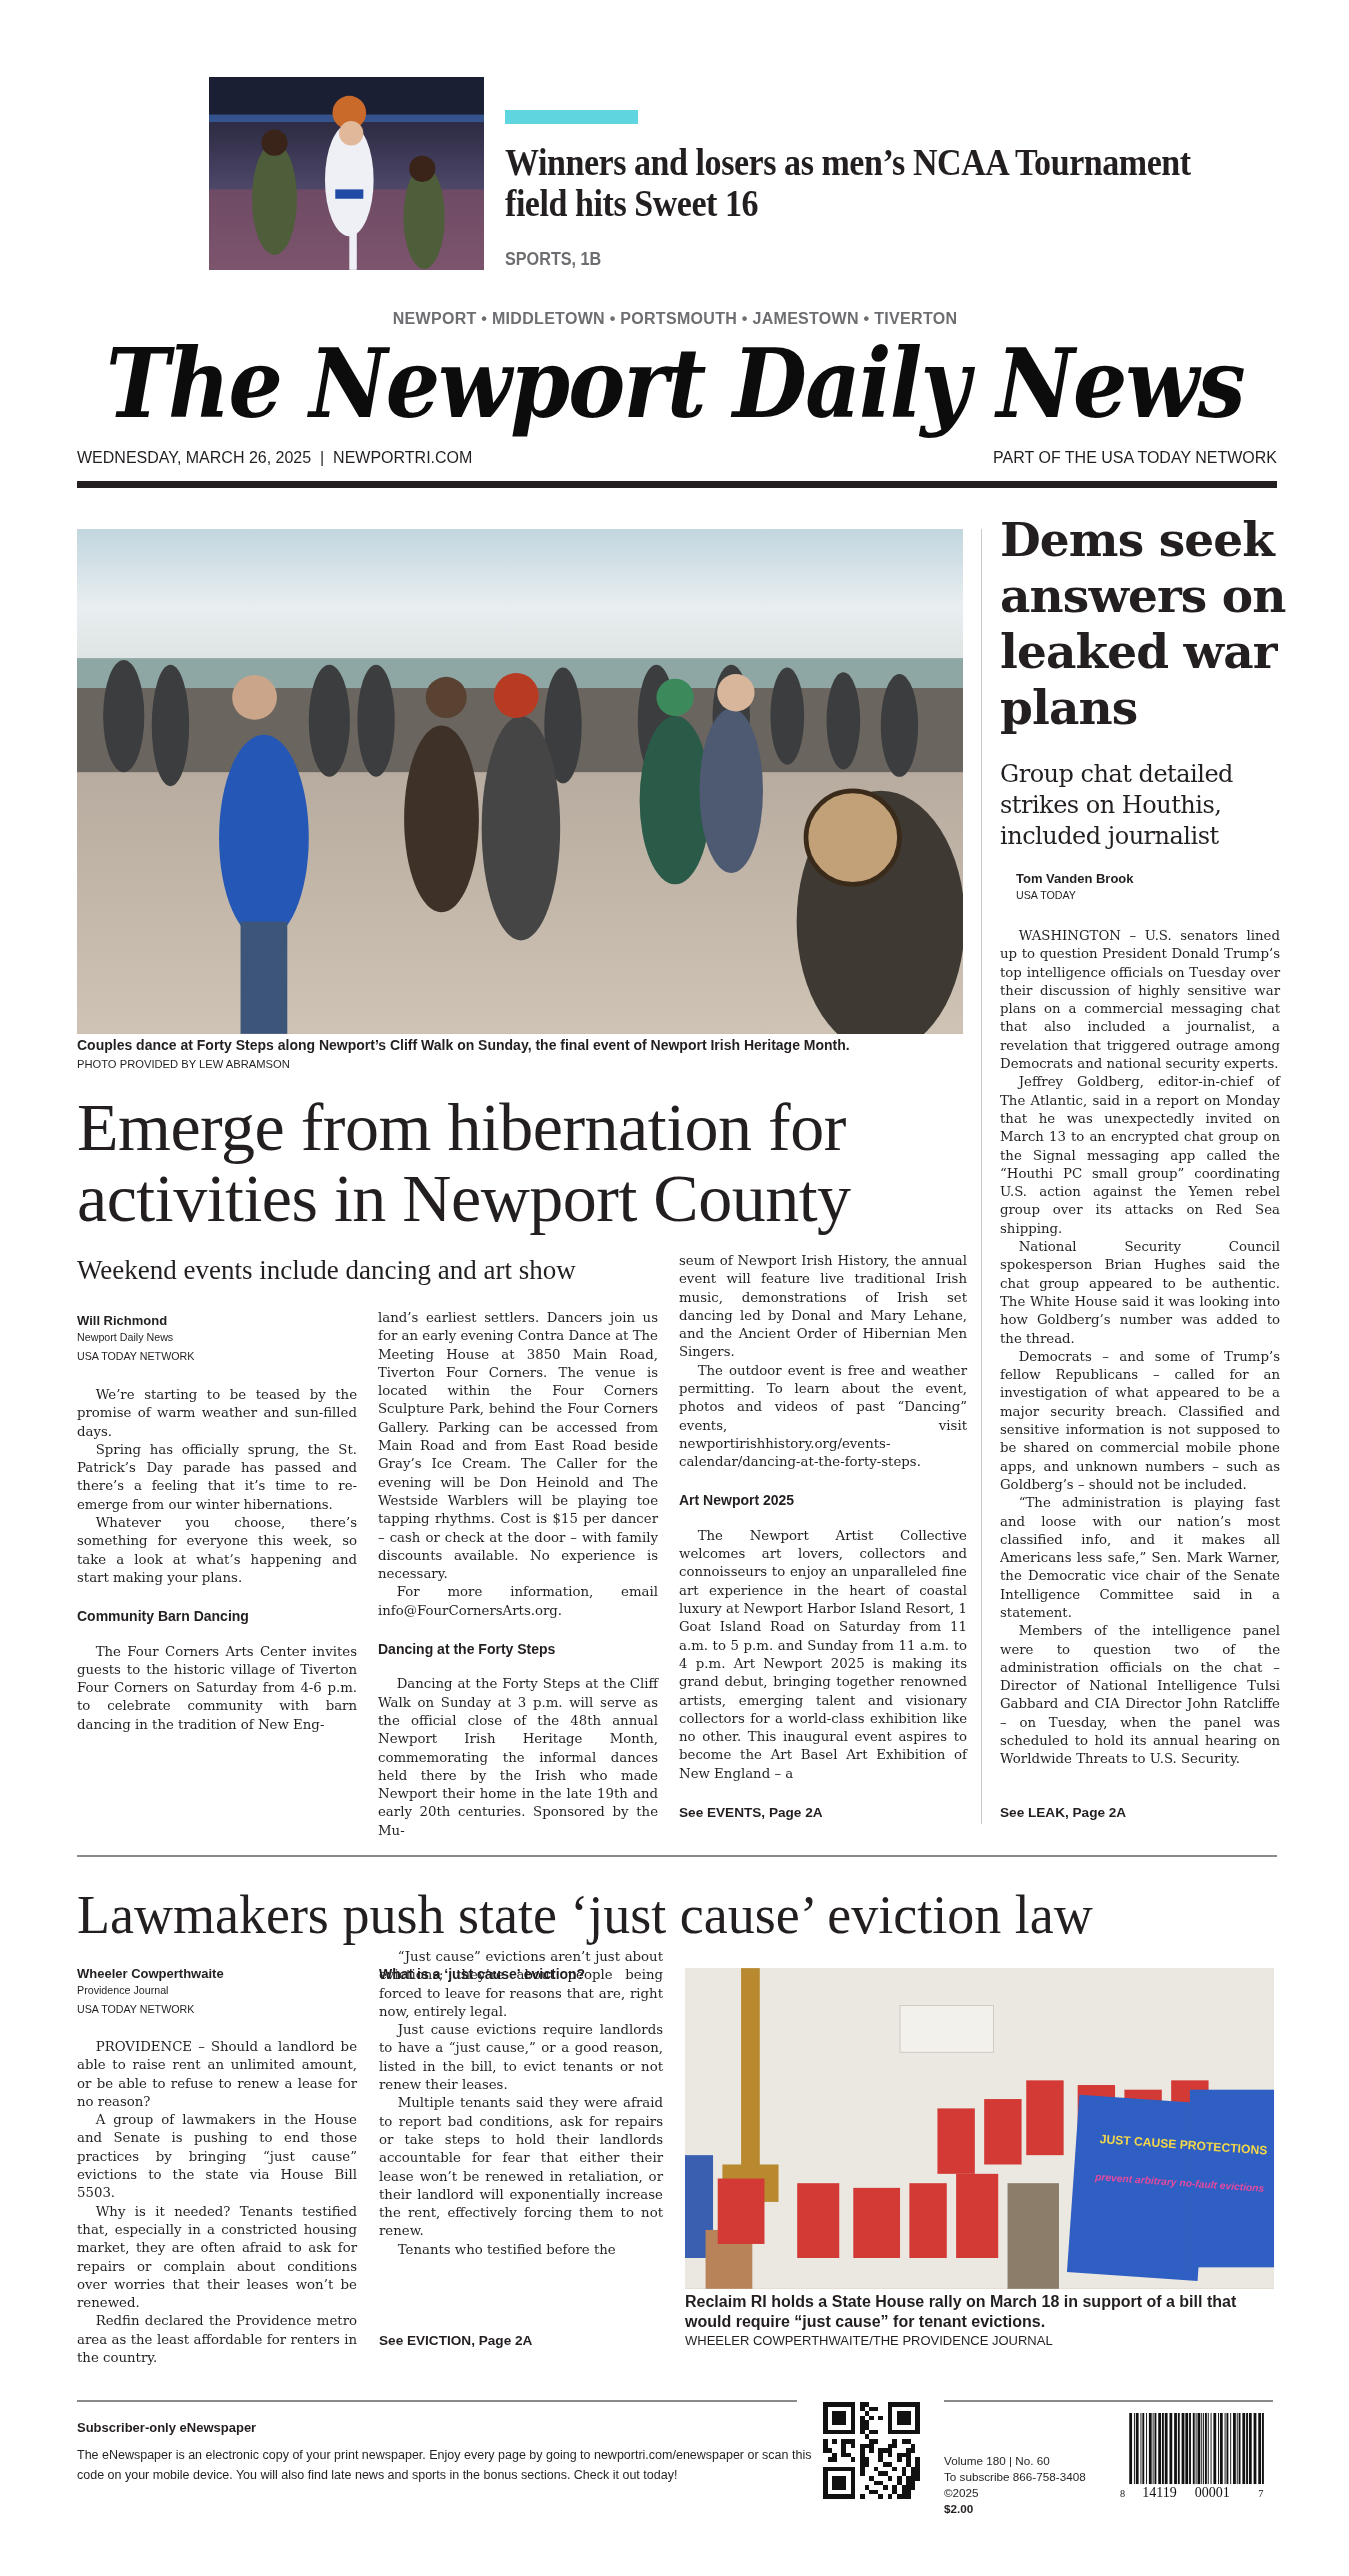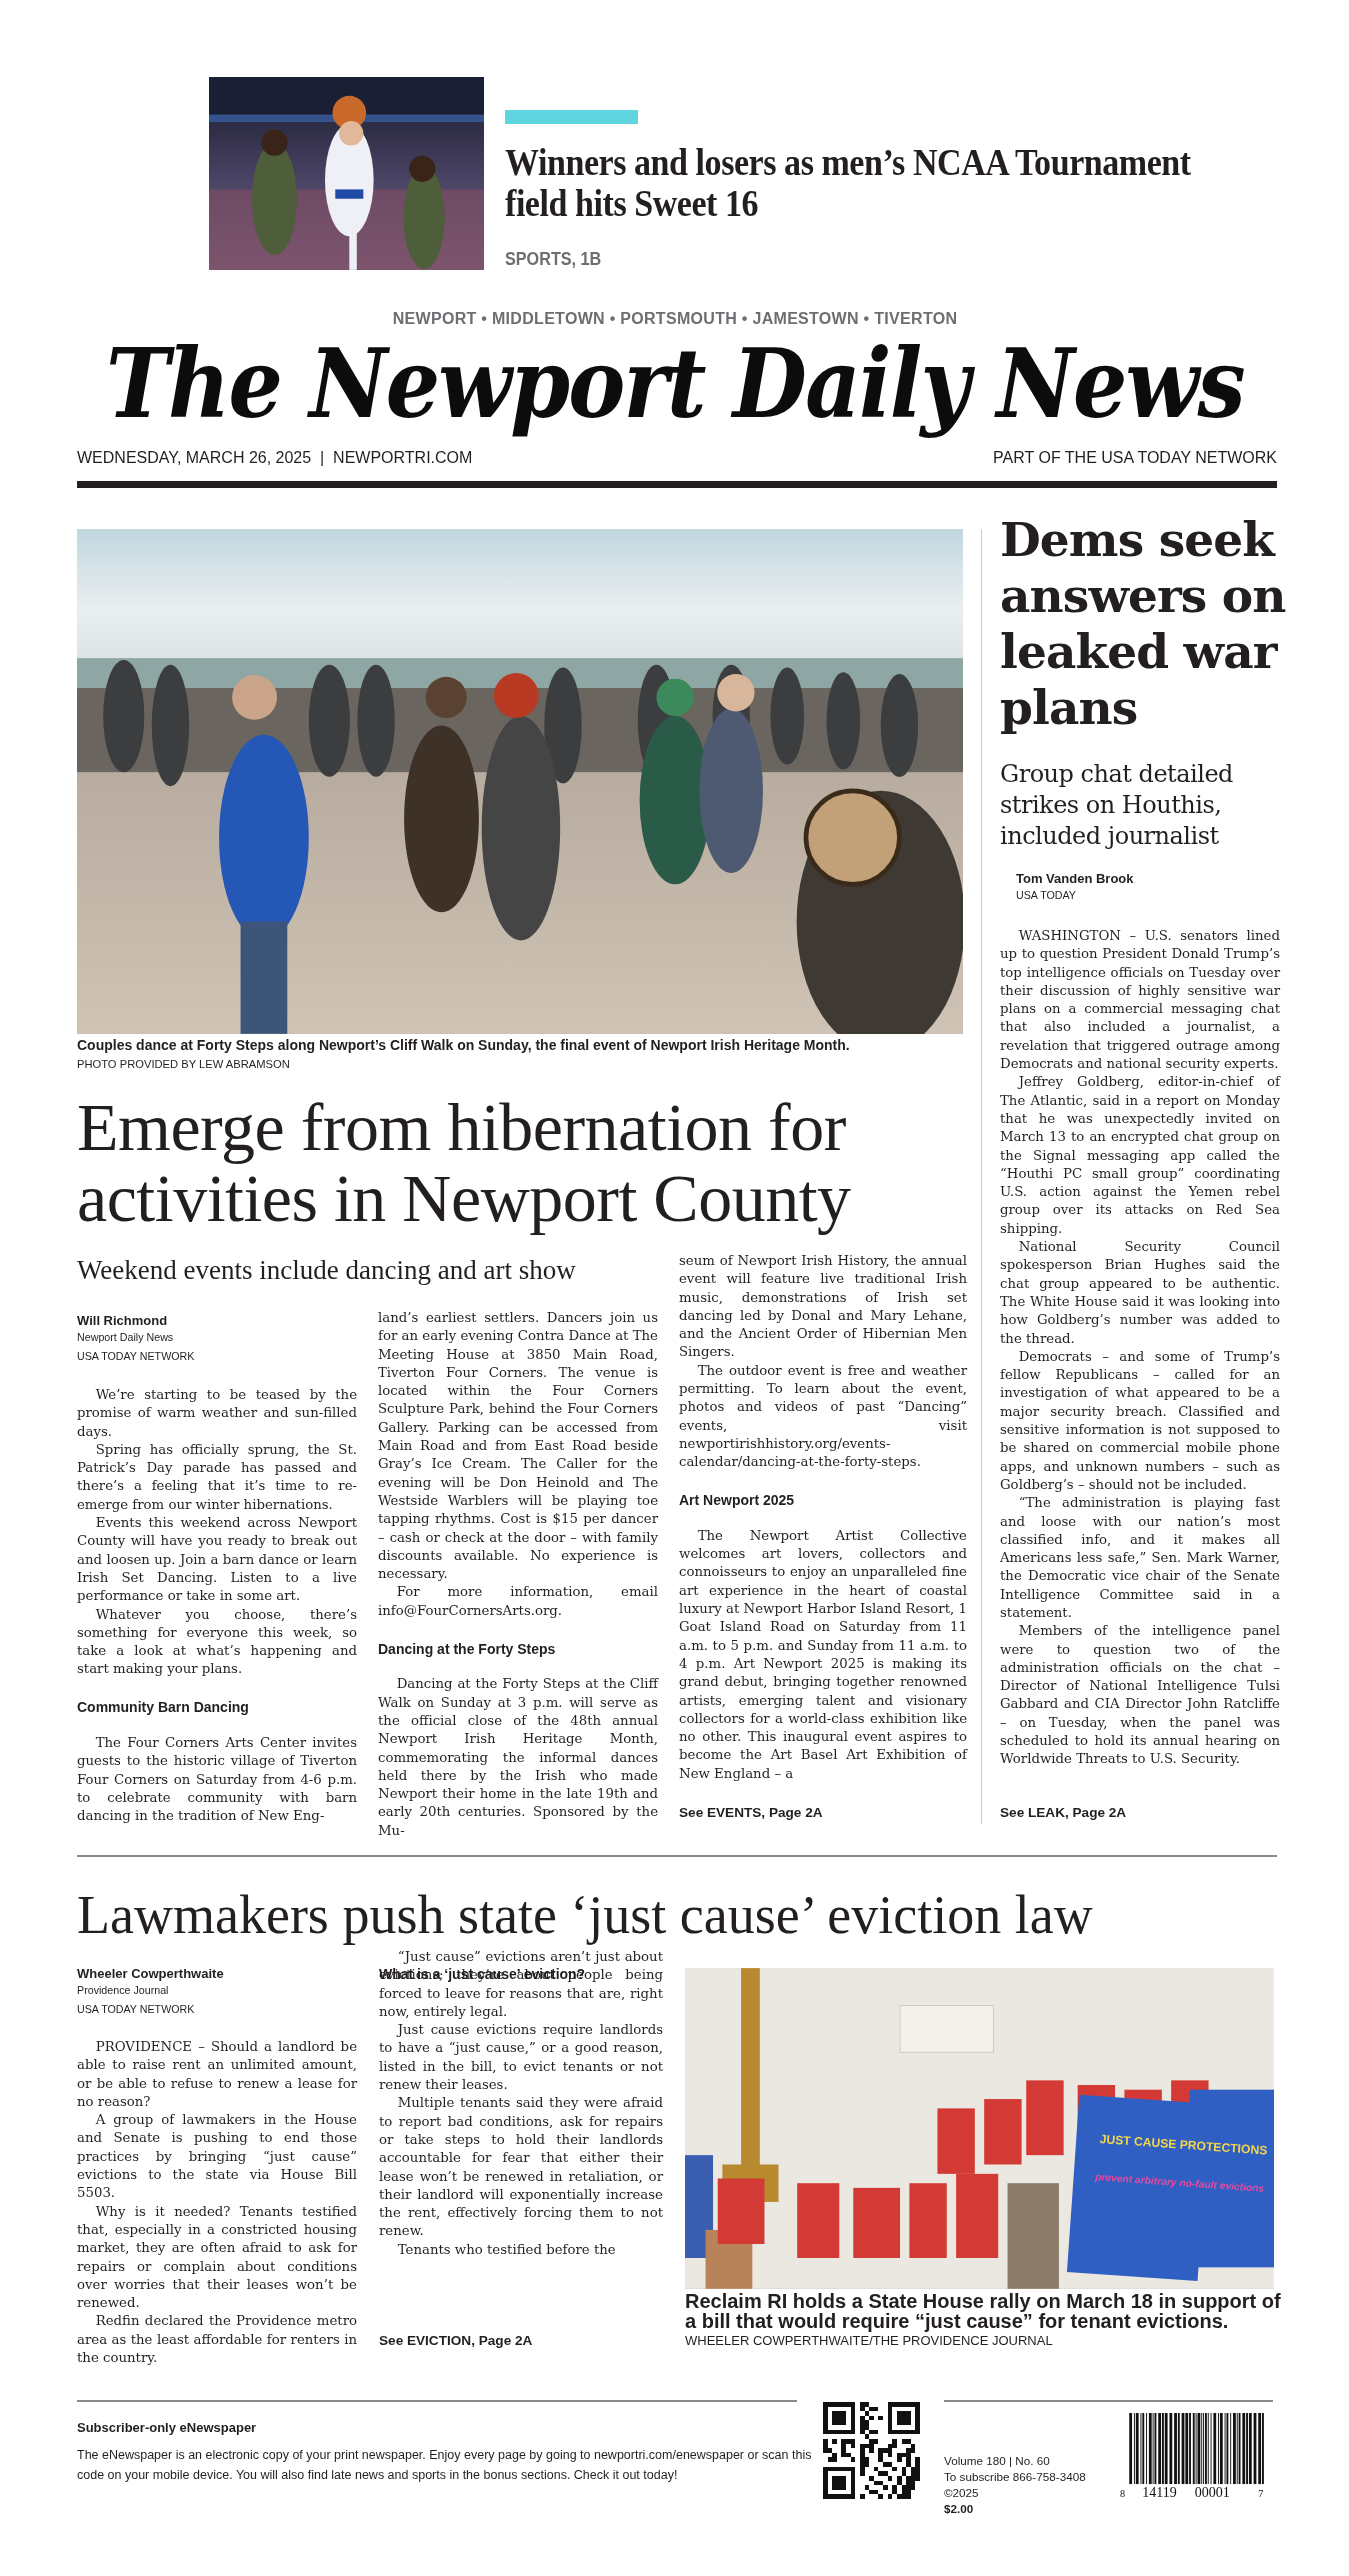--- a/index.html
+++ b/index.html
@@ -113,21 +113,21 @@
   #evict-subhead { left: 379px; top: 1966px; }
   #evict-col2 { left: 379px; top: 1904px; width: 284px; margin-top: 44px; }
   #evict-jump { left: 379px; top: 2333px; }
 
   #evict-photo {
     left: 685px; top: 1968px; width: 589px; height: 321px; overflow: hidden;
     background: linear-gradient(180deg, #e9e6e0 0%, #dcd6cc 45%, #b7a9a0 100%);
   }
   #evict-caption {
     left: 685px; top: 2292px; width: 598px;
-    font-family: "Liberation Sans", sans-serif; font-weight: bold; font-size: 20px; line-height: 19.6px; color: #231f20;
+    font-family: "Liberation Sans", sans-serif; font-weight: bold; font-size: 16px; line-height: 19.6px; color: #231f20;
   }
   #evict-credit { left: 685px; top: 2333px; font-family: Liberation Sans, sans-serif; font-size: 13px; color: #231f20; }
 
   
   #footer-rule-left { left: 77px; top: 2400px; width: 720px; height: 1.9px; background: #8a8a8a; }
   #footer-rule-right { left: 944px; top: 2400px; width: 329px; height: 1.9px; background: #8a8a8a; }
   #enews-title { left: 77px; top: 2420px; font-family: "Liberation Sans", sans-serif; font-weight: bold; font-size: 13px; }
   #enews-body {
     left: 77px; top: 2446px; width: 738px;
     font-family: "Liberation Sans", sans-serif; font-size: 12.5px; line-height: 19.6px; color: #231f20;
@@ -219,21 +219,20 @@
 <div id="lead-headline" class="abs">Emerge from hibernation for activities in Newport County</div>
 <div id="lead-deck" class="abs">Weekend events include dancing and art show</div>
 
 <div id="lead-col1" class="abs">
   <div class="byline-name">Will Richmond</div>
   <div class="byline-org">Newport Daily News</div>
   <div class="byline-org">USA TODAY NETWORK</div>
   <div class="col" style="margin-top:20.6px;">
     <p>We’re starting to be teased by the promise of warm weather and sun-filled days.</p>
     <p>Spring has officially sprung, the St. Patrick’s Day parade has passed and there’s a feeling that it’s time to re-emerge from our winter hibernations.</p>
-    <p>Events this weekend across Newport County will have you ready to break out and loosen up. Join a barn dance or learn Irish Set Dancing. Listen to a live performance or take in some art.</p>
     <p>Whatever you choose, there’s something for everyone this week, so take a look at what’s happening and start making your plans.</p>
   </div>
   <div class="subhead">Community Barn Dancing</div>
   <div class="col">
     <p>The Four Corners Arts Center invites guests to the historic village of Tiverton Four Corners on Saturday from 4-6 p.m. to celebrate community with barn dancing in the tradition of New Eng-</p>
   </div>
 </div>
 
 <div id="lead-col2" class="abs">
   <div class="col">

